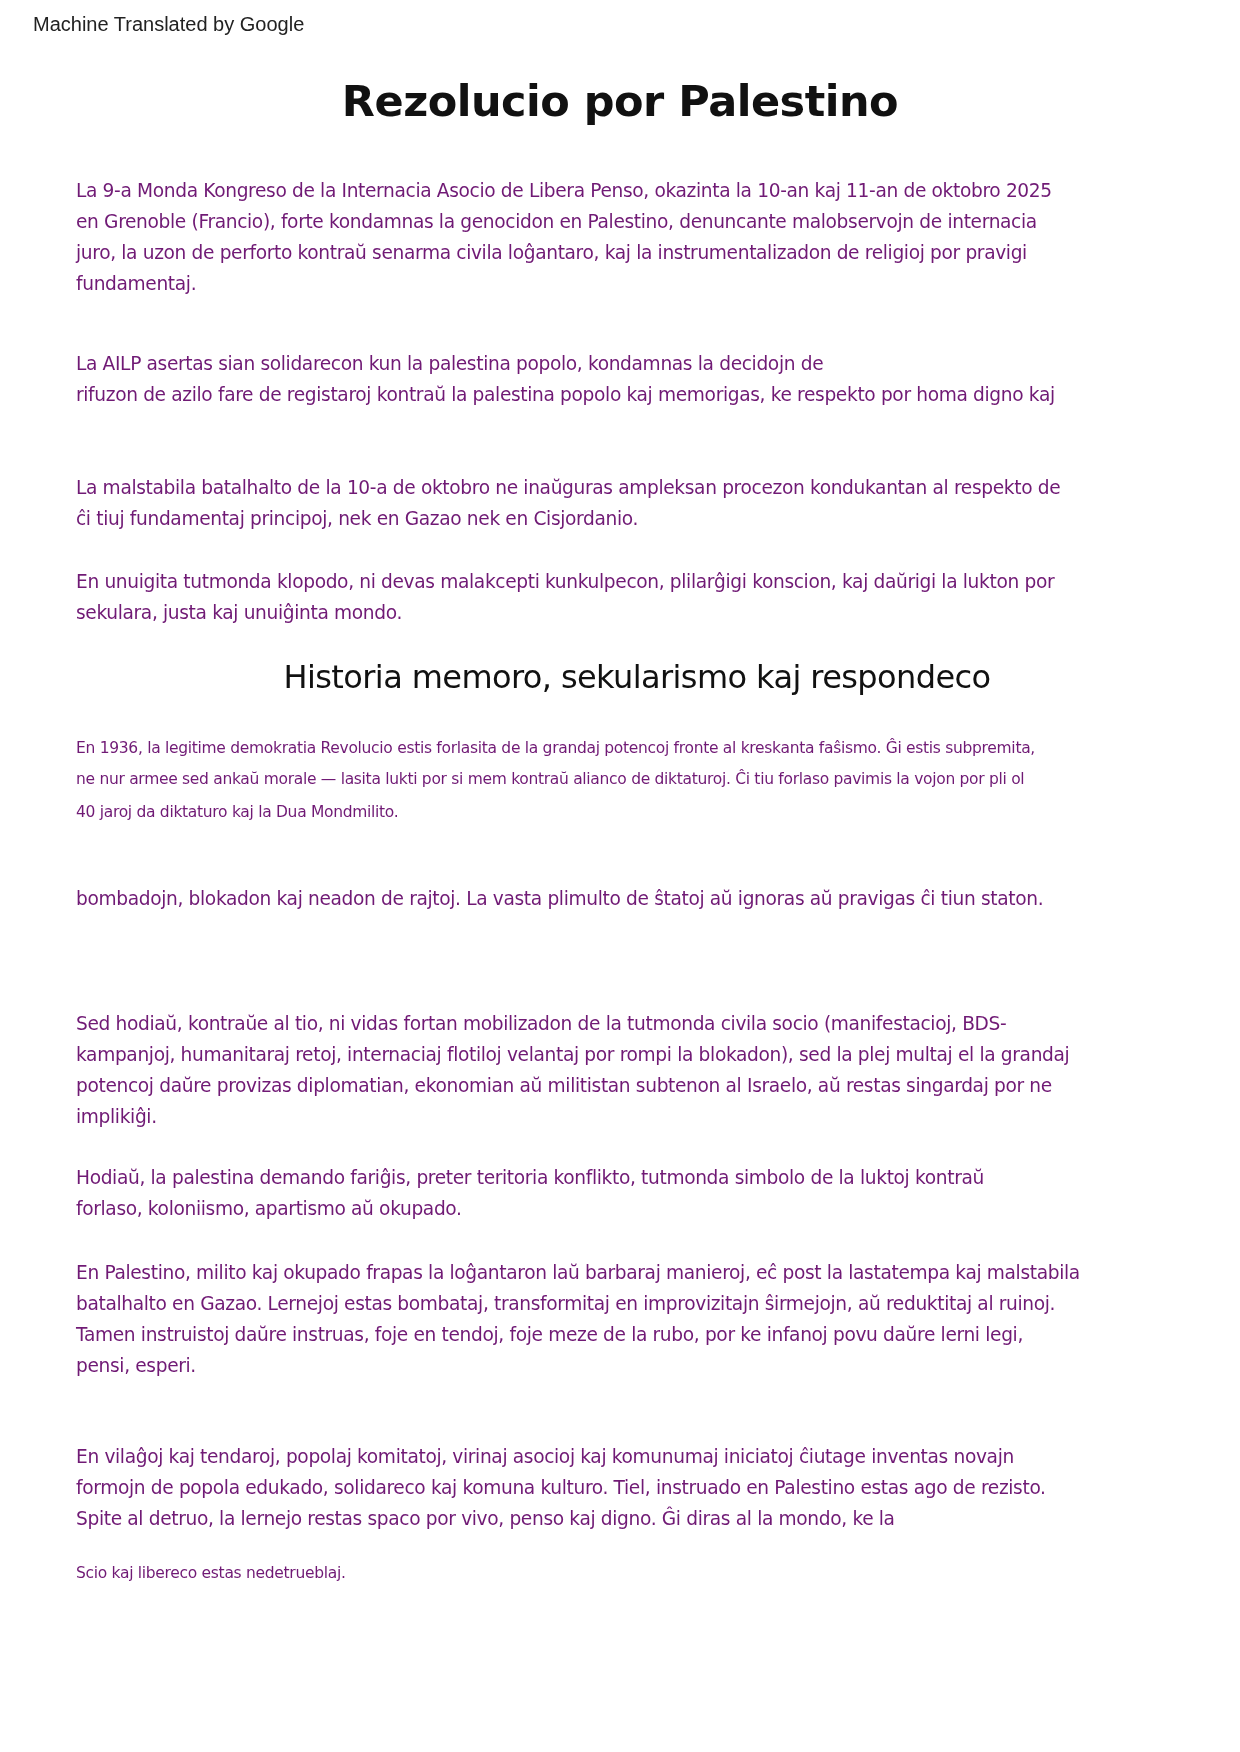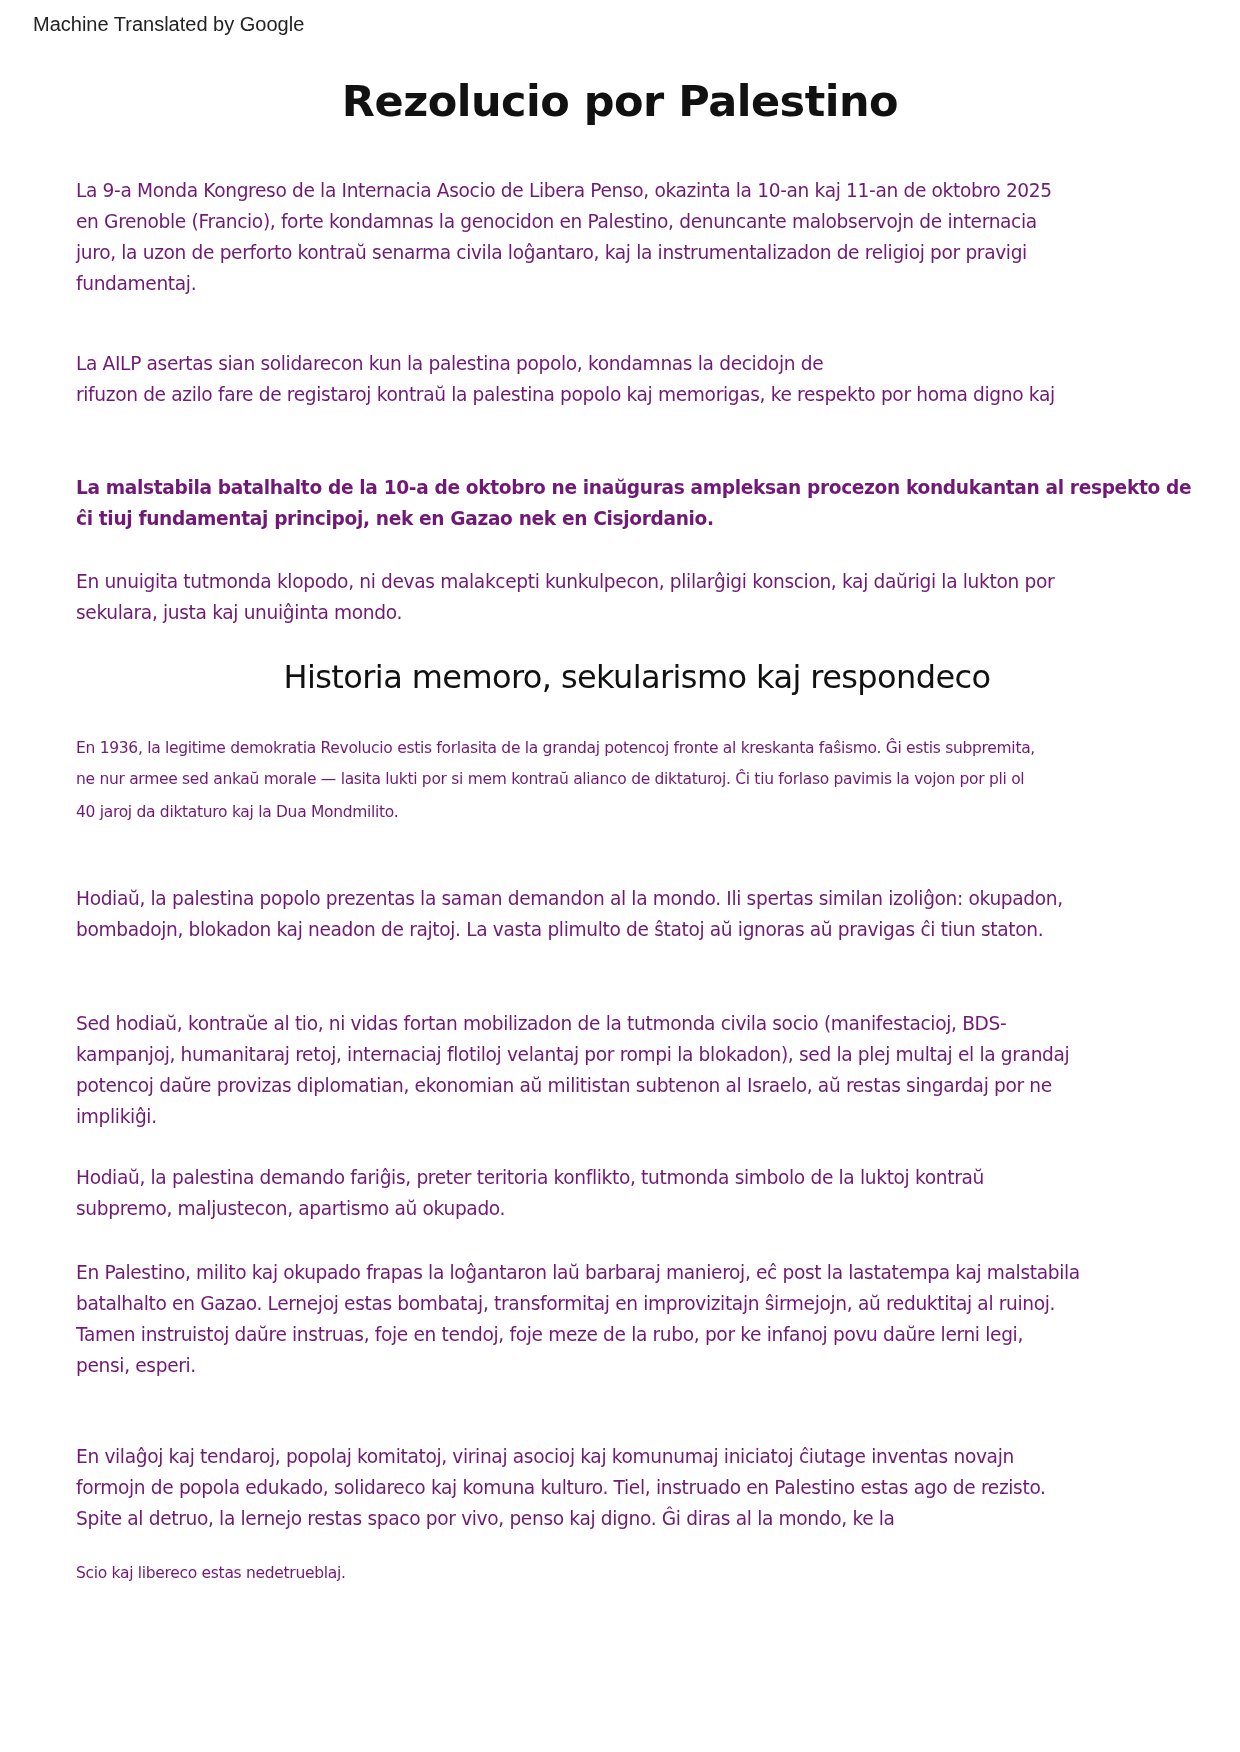--- a/index.html
+++ b/index.html
@@ -55,53 +55,52 @@
   <span class="ln">en Grenoble (Francio), forte kondamnas la genocidon en Palestino, denuncante malobservojn de internacia</span>
   <span class="ln">juro, la uzon de perforto kontraŭ senarma civila loĝantaro, kaj la instrumentalizadon de religioj por pravigi</span>
   <span class="ln">fundamentaj.</span>
 </p>
 
 <p class="para" style="top:348px;">
   <span class="ln">La AILP asertas sian solidarecon kun la palestina popolo, kondamnas la decidojn de</span>
   <span class="ln">rifuzon de azilo fare de registaroj kontraŭ la palestina popolo kaj memorigas, ke respekto por homa digno kaj</span>
 </p>
 
-<p class="para" style="top:472px;font-weight:bold;">
+<p class="para" style="top:472px;">
   <span class="ln">La malstabila batalhalto de la 10-a de oktobro ne inaŭguras ampleksan procezon kondukantan al respekto de</span>
   <span class="ln">ĉi tiuj fundamentaj principoj, nek en Gazao nek en Cisjordanio.</span>
 </p>
 
 <p class="para" style="top:566px;">
   <span class="ln">En unuigita tutmonda klopodo, ni devas malakcepti kunkulpecon, plilarĝigi konscion, kaj daŭrigi la lukton por</span>
   <span class="ln">sekulara, justa kaj unuiĝinta mondo.</span>
 </p>
 
 <h2 class="h2">Historia memoro, sekularismo kaj respondeco</h2>
 
 <p class="para small" style="top:733px;">
   <span class="ln">En 1936, la legitime demokratia Revolucio estis forlasita de la grandaj potencoj fronte al kreskanta faŝismo. Ĝi estis subpremita,</span>
   <span class="ln">ne nur armee sed ankaŭ morale — lasita lukti por si mem kontraŭ alianco de diktaturoj. Ĉi tiu forlaso pavimis la vojon por pli ol</span>
   <span class="ln gap">40 jaroj da diktaturo kaj la Dua Mondmilito.</span>
 </p>
 
 <p class="para" style="top:883px;">
-  <span class="ln">Hodiaŭ, la palestina popolo prezentas la saman demandon al la mondo. Ili spertas similan izoliĝon: okupadon,</span>
   <span class="ln">bombadojn, blokadon kaj neadon de rajtoj. La vasta plimulto de ŝtatoj aŭ ignoras aŭ pravigas ĉi tiun staton.</span>
 </p>
 
 <p class="para" style="top:1008px;">
   <span class="ln">Sed hodiaŭ, kontraŭe al tio, ni vidas fortan mobilizadon de la tutmonda civila socio (manifestacioj, BDS-</span>
   <span class="ln">kampanjoj, humanitaraj retoj, internaciaj flotiloj velantaj por rompi la blokadon), sed la plej multaj el la grandaj</span>
   <span class="ln">potencoj daŭre provizas diplomatian, ekonomian aŭ militistan subtenon al Israelo, aŭ restas singardaj por ne</span>
   <span class="ln">implikiĝi.</span>
 </p>
 
 <p class="para" style="top:1162px;">
   <span class="ln">Hodiaŭ, la palestina demando fariĝis, preter teritoria konflikto, tutmonda simbolo de la luktoj kontraŭ</span>
-  <span class="ln">subpremo, maljustecon, apartismo aŭ okupado.</span>
+  <span class="ln">forlaso, koloniismo, apartismo aŭ okupado.</span>
 </p>
 
 <p class="para" style="top:1257px;">
   <span class="ln">En Palestino, milito kaj okupado frapas la loĝantaron laŭ barbaraj manieroj, eĉ post la lastatempa kaj malstabila</span>
   <span class="ln">batalhalto en Gazao. Lernejoj estas bombataj, transformitaj en improvizitajn ŝirmejojn, aŭ reduktitaj al ruinoj.</span>
   <span class="ln">Tamen instruistoj daŭre instruas, foje en tendoj, foje meze de la rubo, por ke infanoj povu daŭre lerni legi,</span>
   <span class="ln">pensi, esperi.</span>
 </p>
 
 <p class="para" style="top:1441px;">

